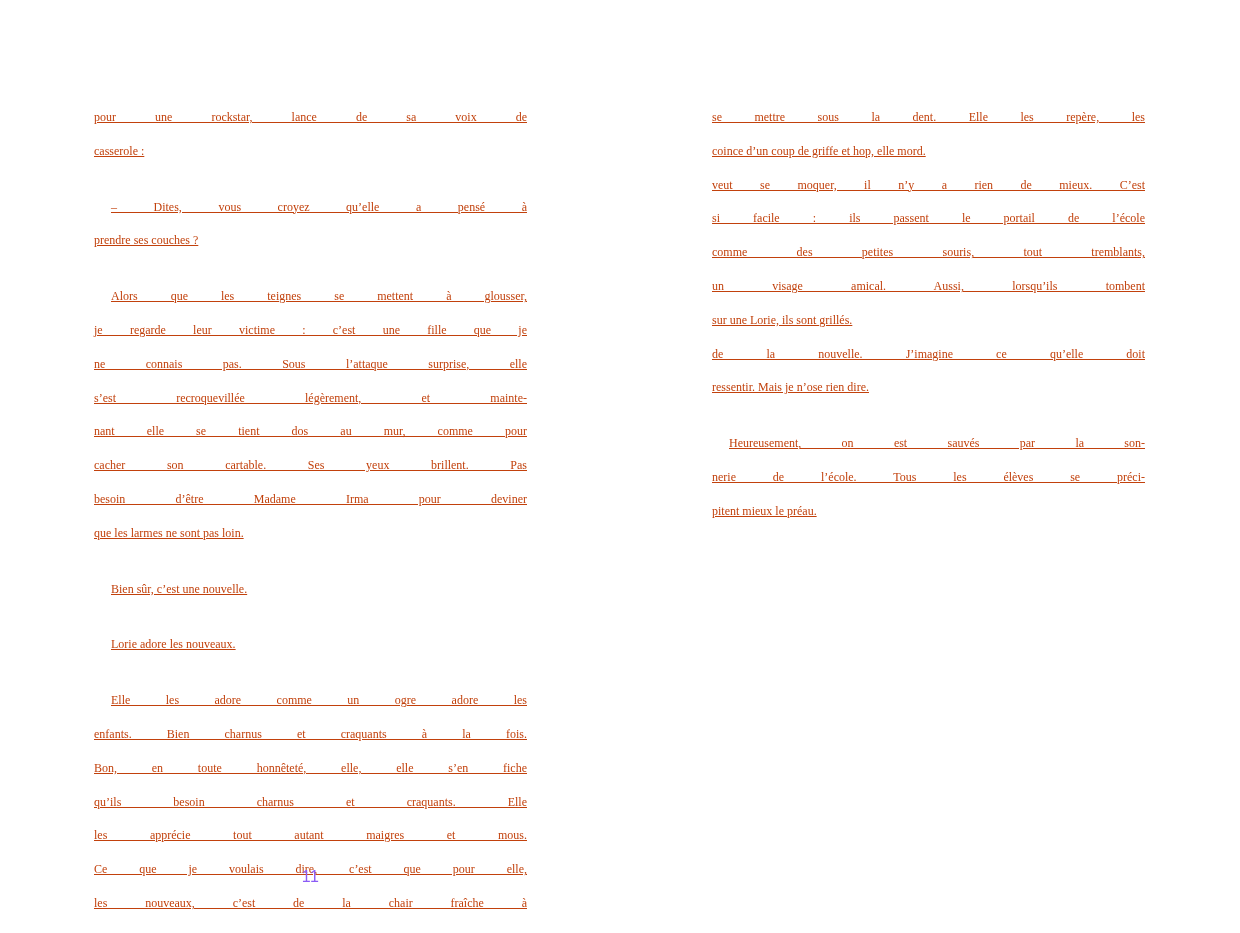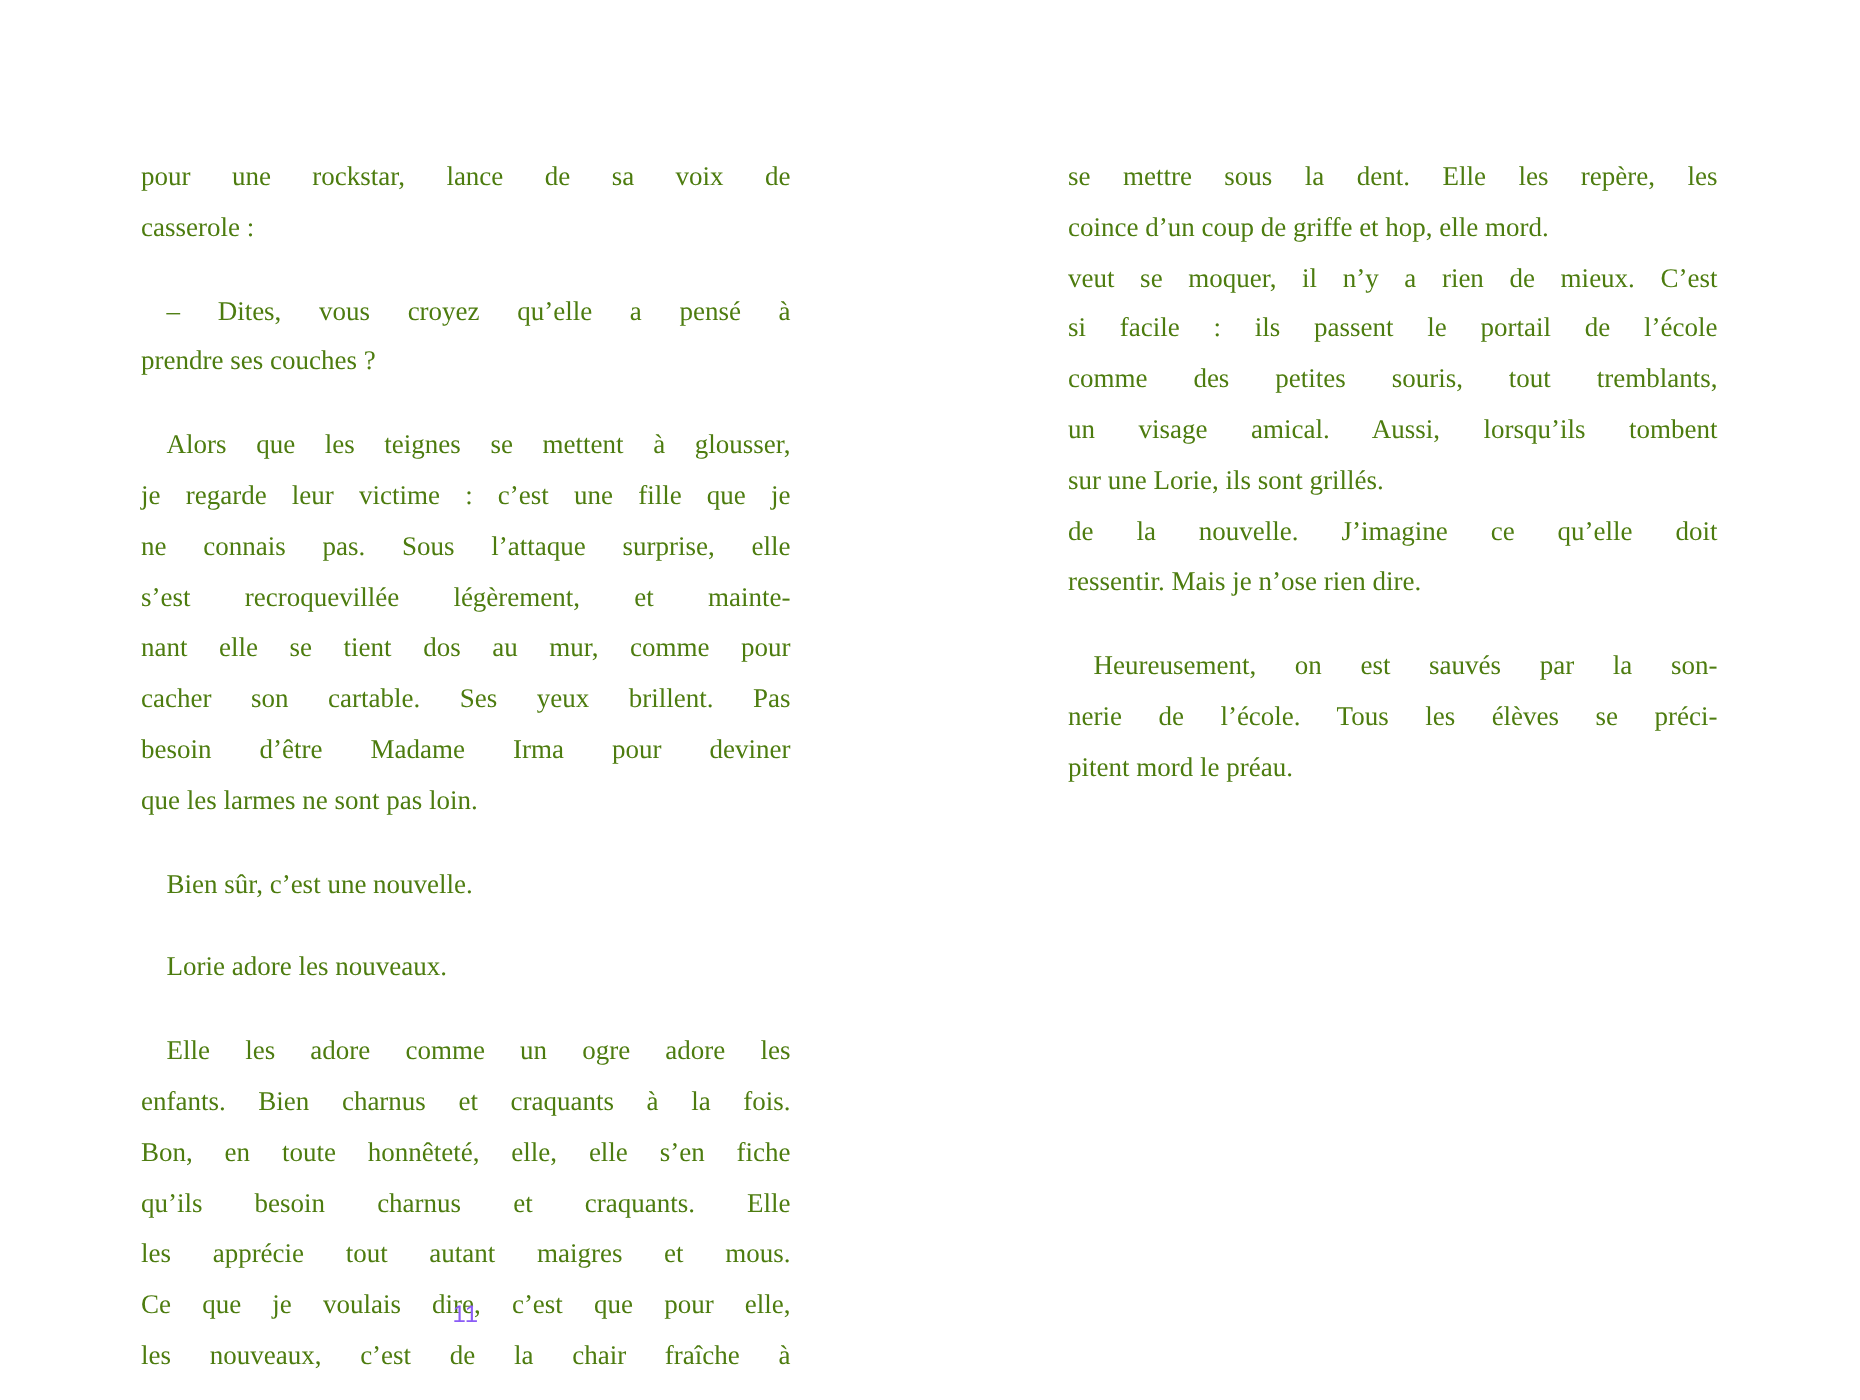--- a/index.html
+++ b/index.html
@@ -14,23 +14,24 @@
     position: relative;
     width: 1240px;
     height: 933px;
     background: #ffffff;
     overflow: hidden;
   }
   .page-text {
     position: absolute;
     top: 101px;
     width: 433px;
-    color: #4d7c0f;
-    font-size: 18px;
+    color: #c2410c;
+    font-size: 12px;
     line-height: 33.8px;
+    text-decoration: underline;
   }
   .page-text.left  { left: 94px; }
   .page-text.right { left: 712px; }
   .line {
     text-align: justify;
     text-align-last: left;
     white-space: normal;
   }
   .line.just { text-align-last: justify; }
   .line.indent { text-indent: 17px; margin-top: 22px; }
@@ -78,16 +79,16 @@
       <div class="line">coince d’un coup de griffe et hop, elle mord.</div>
       <div class="line just">veut se moquer, il n’y a rien de mieux. C’est</div>
       <div class="line just">si facile : ils passent le portail de l’école</div>
       <div class="line just">comme des petites souris, tout tremblants,</div>
       <div class="line just">un visage amical. Aussi, lorsqu’ils tombent</div>
       <div class="line">sur une Lorie, ils sont grillés.</div>
       <div class="line just">de la nouvelle. J’imagine ce qu’elle doit</div>
       <div class="line">ressentir. Mais je n’ose rien dire.</div>
       <div class="line indent just">Heureusement, on est sauvés par la son-</div>
       <div class="line just">nerie de l’école. Tous les élèves se préci-</div>
-      <div class="line">pitent mord le préau.</div>
+      <div class="line">pitent mieux le préau.</div>
     </div>
   <div class="folio">11</div>
 </div>
 
 </body></html>

